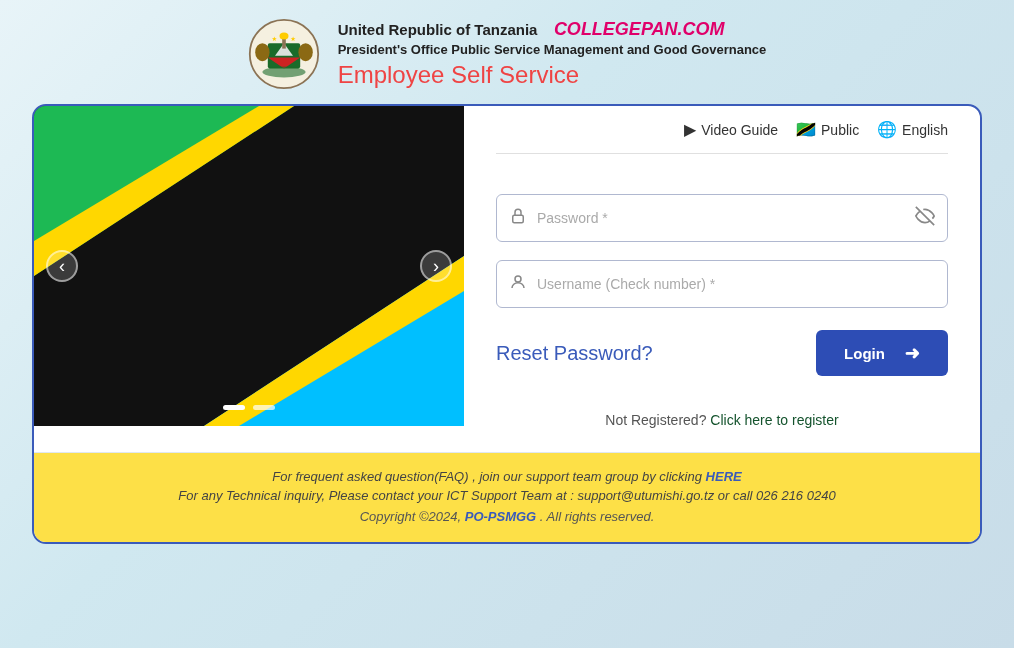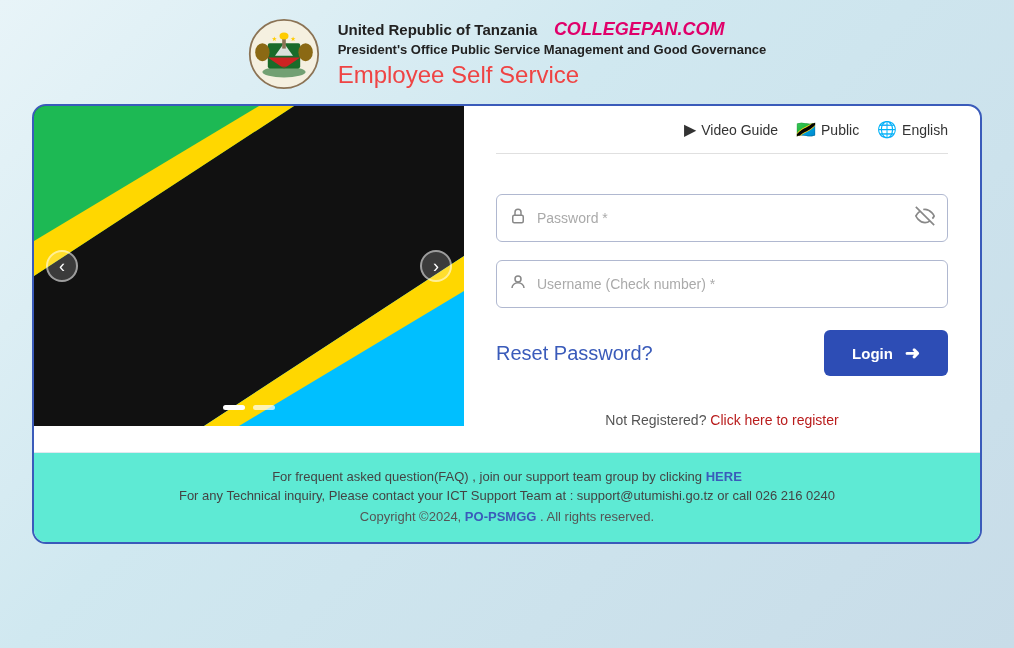--- a/index.html
+++ b/index.html
@@ -213,43 +213,44 @@
       background: #2d4db5;
       color: #fff;
       border: none;
       border-radius: 6px;
       padding: 12px 28px;
       font-size: 15px;
       font-weight: 600;
       cursor: pointer;
       display: flex;
       align-items: center;
-      gap: 12px;
+      gap: 20px;
       transition: background 0.2s;
     }
     .login-btn .arrow-icon { font-size: 18px; }
 
     .not-registered {
       text-align: center;
       margin-top: 18px;
       font-size: 14px;
       color: #555;
     }
     .not-registered a {
-      color: #b91c1c;
+      color: #14532d;
       text-decoration: none;
       font-weight: 500;
     }
 
     
     .card-footer {
-      background: #5eead4;
+      background: #fde047;
       border-top: 1px solid #e0e8f0;
       padding: 16px 24px 14px 24px;
       text-align: center;
+      font-style: italic;
     }
     .footer-line {
       font-size: 13px;
       color: #444;
       margin-bottom: 4px;
     }
     .footer-line a {
       color: #3a5bba;
       font-weight: 700;
       text-decoration: none;

